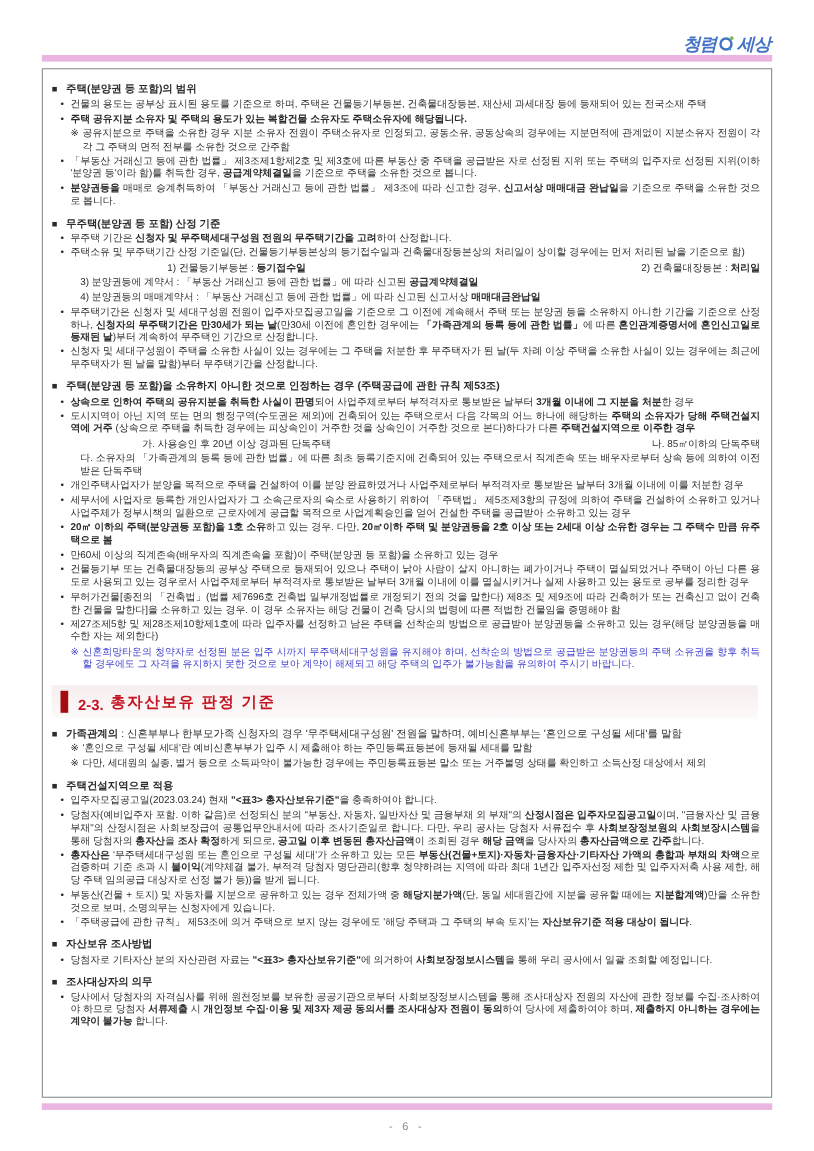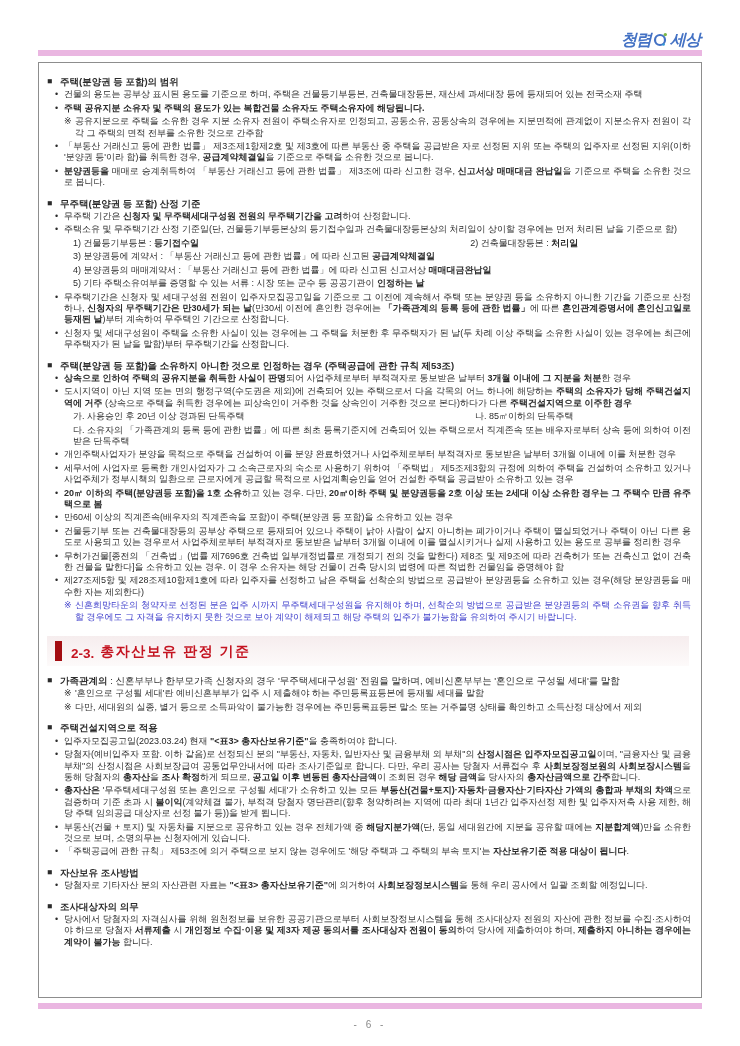--- a/index.html
+++ b/index.html
@@ -20,22 +20,22 @@
   .heading .mk{flex:0 0 13px;font-size:8.5px;font-weight:bold;}
   .bullet{padding-left:8px;}
   .bullet .mk{flex:0 0 9px;}
   .star,.starblue{padding-left:17px;}
   .num,.sub,.pair{padding-left:26px;}
   .num .mk,.sub .mk,.pair .mk{flex:0 0 0px;}
   .b{font-weight:bold;}
   .starblue{color:#3e3ecb;}
   .starblue .tx{font-weight:normal;}
   .cols{display:flex;}
-  .col-l{flex:0 0 46%;text-align:left;}
-  .col-r{flex:1;text-align:center;}
+  .col-l{flex:0 0 46%;text-align:center;}
+  .col-r{flex:1;text-align:right;}
   .banner{display:flex;align-items:flex-end;margin:13px 2px 4px 0;padding:5px 8px;
           background:linear-gradient(180deg,#f6edee 0%,#fdfafa 100%);}
   .banner-bar{width:7px;height:20px;background:#a30d12;margin-right:9px;flex:0 0 7px;}
   .banner-num{color:#c41320;font-weight:bold;font-size:13.5px;margin-right:6px;white-space:nowrap;}
   .banner-title{color:#c41320;font-weight:bold;font-size:14px;letter-spacing:1.5px;white-space:nowrap;}
   .page-number{text-align:center;color:#8a8a8a;font-size:10px;margin-top:10px;letter-spacing:3px;}
 </style>
 </head>
 <body>
 
@@ -101,24 +101,20 @@
           </span>
         </div>
         <div class="line num">
           <span class="mk"></span>
           <span class="tx"><span>3) 분양권등에 계약서 : 「부동산 거래신고 등에 관한 법률」에 따라 신고된 </span><span class="b">공급계약체결일</span></span>
         </div>
         <div class="line num">
           <span class="mk"></span>
           <span class="tx"><span>4) 분양권등의 매매계약서 : 「부동산 거래신고 등에 관한 법률」에 따라 신고된 신고서상 </span><span class="b">매매대금완납일</span></span>
         </div>
-        <div class="line num">
-          <span class="mk"></span>
-          <span class="tx"><span>5) 기타 주택소유여부를 증명할 수 있는 서류 : 시장 또는 군수 등 공공기관이 </span><span class="b">인정하는 날</span></span>
-        </div>
         <div class="line bullet">
           <span class="mk">•</span>
           <span class="tx"><span>무주택기간은 신청자 및 세대구성원 전원이 입주자모집공고일을 기준으로 그 이전에 계속해서 주택 또는 분양권 등을 소유하지 아니한 기간을 기준으로 산정하나, </span><span class="b">신청자의 무주택기간은 만30세가 되는 날</span><span>(만30세 이전에 혼인한 경우에는 </span><span class="b">「가족관계의 등록 등에 관한 법률」</span><span>에 따른 </span><span class="b">혼인관계증명서에 혼인신고일로 등재된 날</span><span>)부터 계속하여 무주택인 기간으로 산정합니다.</span></span>
         </div>
         <div class="line bullet">
           <span class="mk">•</span>
           <span class="tx"><span>신청자 및 세대구성원이 주택을 소유한 사실이 있는 경우에는 그 주택을 처분한 후 무주택자가 된 날(두 차례 이상 주택을 소유한 사실이 있는 경우에는 최근에 무주택자가 된 날을 말함)부터 무주택기간을 산정합니다.</span></span>
         </div>
         <div class="line heading">
           <span class="mk">■</span>

